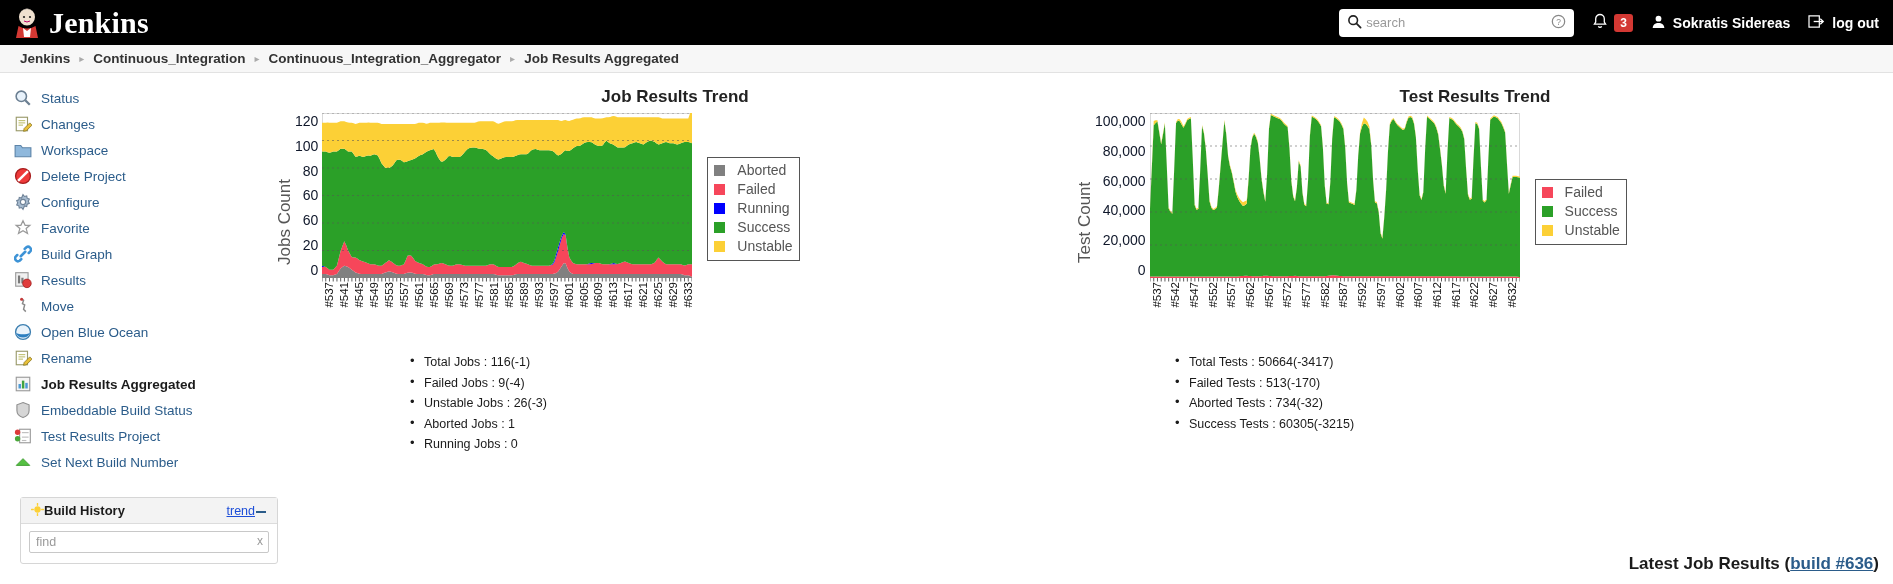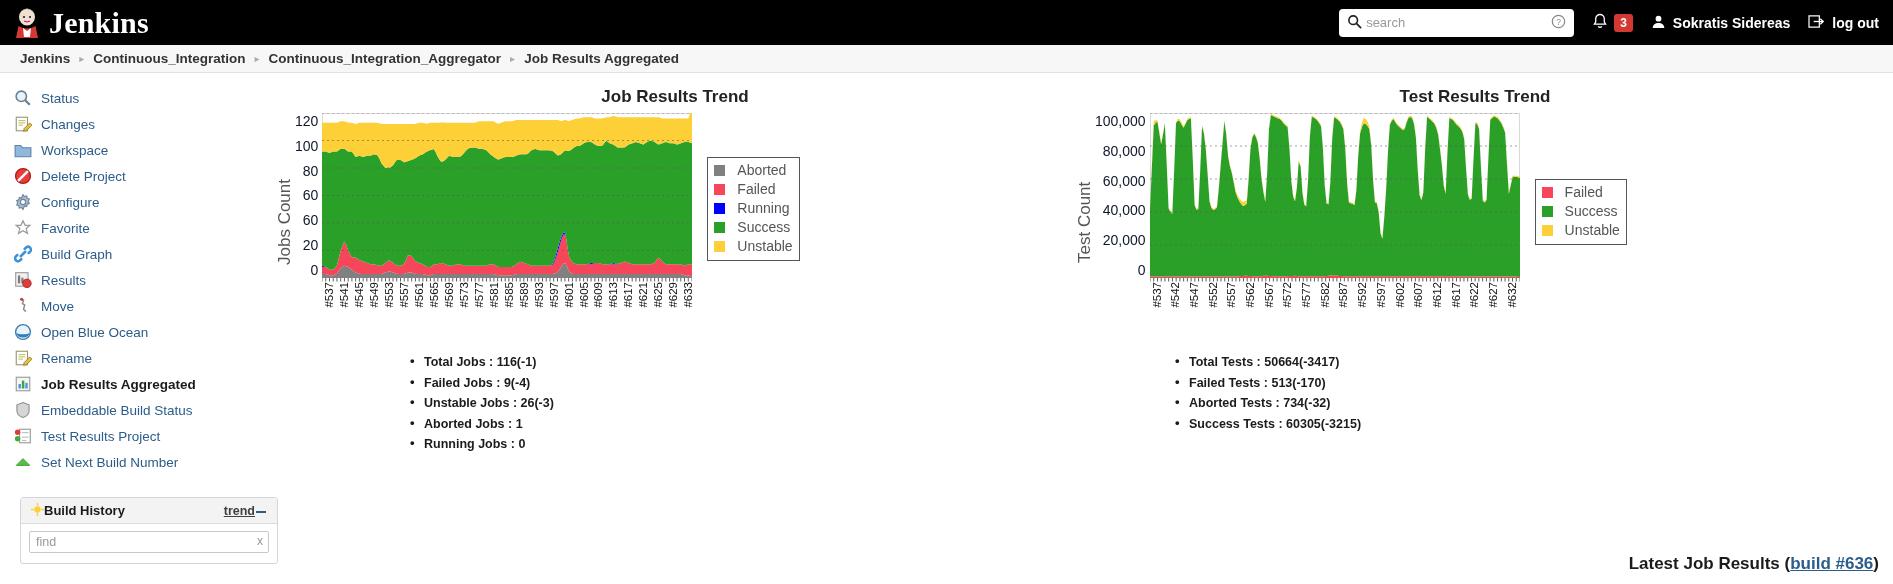--- a/index.html
+++ b/index.html
@@ -63,21 +63,21 @@
 
   .bhist {
     margin:22px 0 0 6px; width:258px;
     border:1px solid #d6d6d6; border-radius:3px; background:#fff;
   }
   .bhist-head {
     background:#f3f3f3; border-bottom:1px solid #dcdcdc;
     height:26px; display:flex; align-items:center; padding:0 10px; 
   }
   .bhist-title { font-size:13px; font-weight:bold; color:#1b1b1b; }
-  .bhist-trend { margin-left:auto; font-size:12.5px; color:#404040; text-decoration:underline; font-weight:bold; }
+  .bhist-trend { margin-left:auto; font-size:12.5px; color:#1d4ed8; text-decoration:underline; font-weight:normal; }
   .bhist-body { padding:7px 8px 10px; }
   .find-wrap { position:relative; }
   .find-wrap input {
     width:100%; height:22px; border:1px solid #c8c8c8; border-radius:2px;
     padding:0 18px 0 6px; font-size:12.5px; color:#555; outline:0;
     font-family:"Liberation Sans", sans-serif;
   }
   .find-wrap input::placeholder { color:#9a9a9a; }
   .find-x { position:absolute; right:6px; top:3px; font-size:12px; color:#999; cursor:pointer; }
 
@@ -111,21 +111,21 @@
   }
   .legend {
     position:absolute; border:1px solid #555; background:#fff;
     padding:3px 6px 4px; font-size:14px; color:#555; line-height:19px;
   }
   .lg-row { display:flex; align-items:center; gap:12px; white-space:nowrap; }
   .sw { width:11px; height:11px; display:inline-block; flex:none; }
 
   .bullets { margin:22px 0 0 0; padding-left:0; list-style:none; }
   .bullets li {
-    font-size:12.5px; font-weight:bold; color:#1b1b1b;
+    font-size:12.5px; font-weight:normal; color:#1b1b1b;
     line-height:20.5px; position:relative; padding-left:14px;
   }
   .bullets li:before {
     content:"\2022"; position:absolute; left:0; top:-1px; color:#1b1b1b; font-size:13px;
   }
 
   .latest {
     position:absolute; right:14px; bottom:10px;
     font-size:17px; font-weight:bold; color:#1b1b1b; white-space:nowrap;
   }

